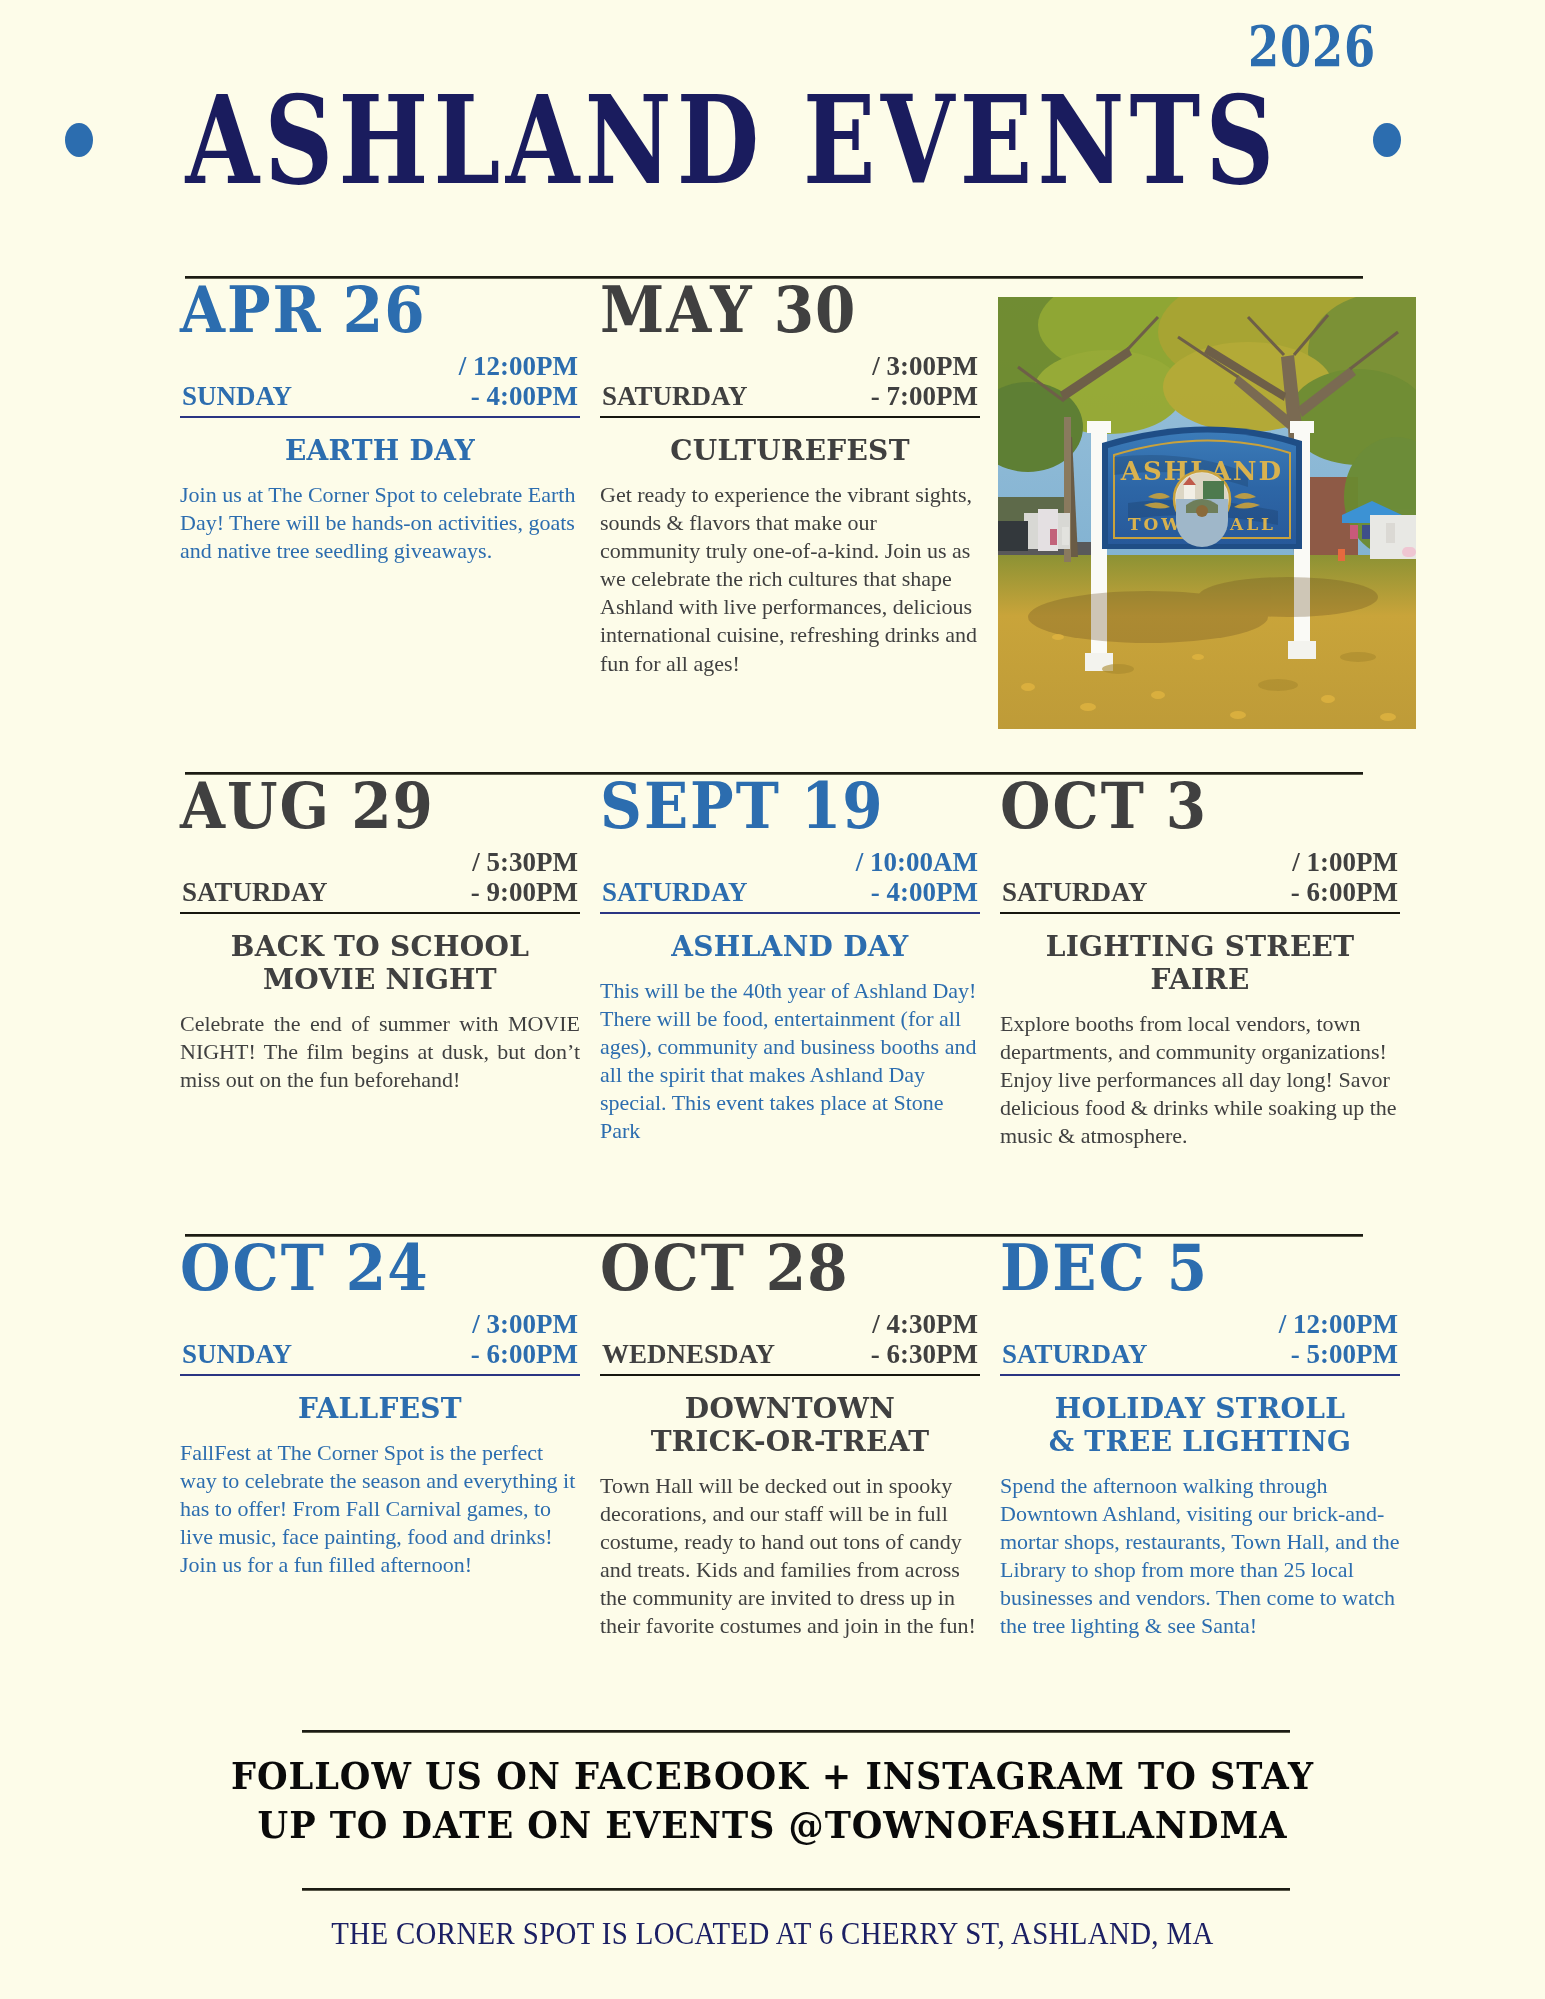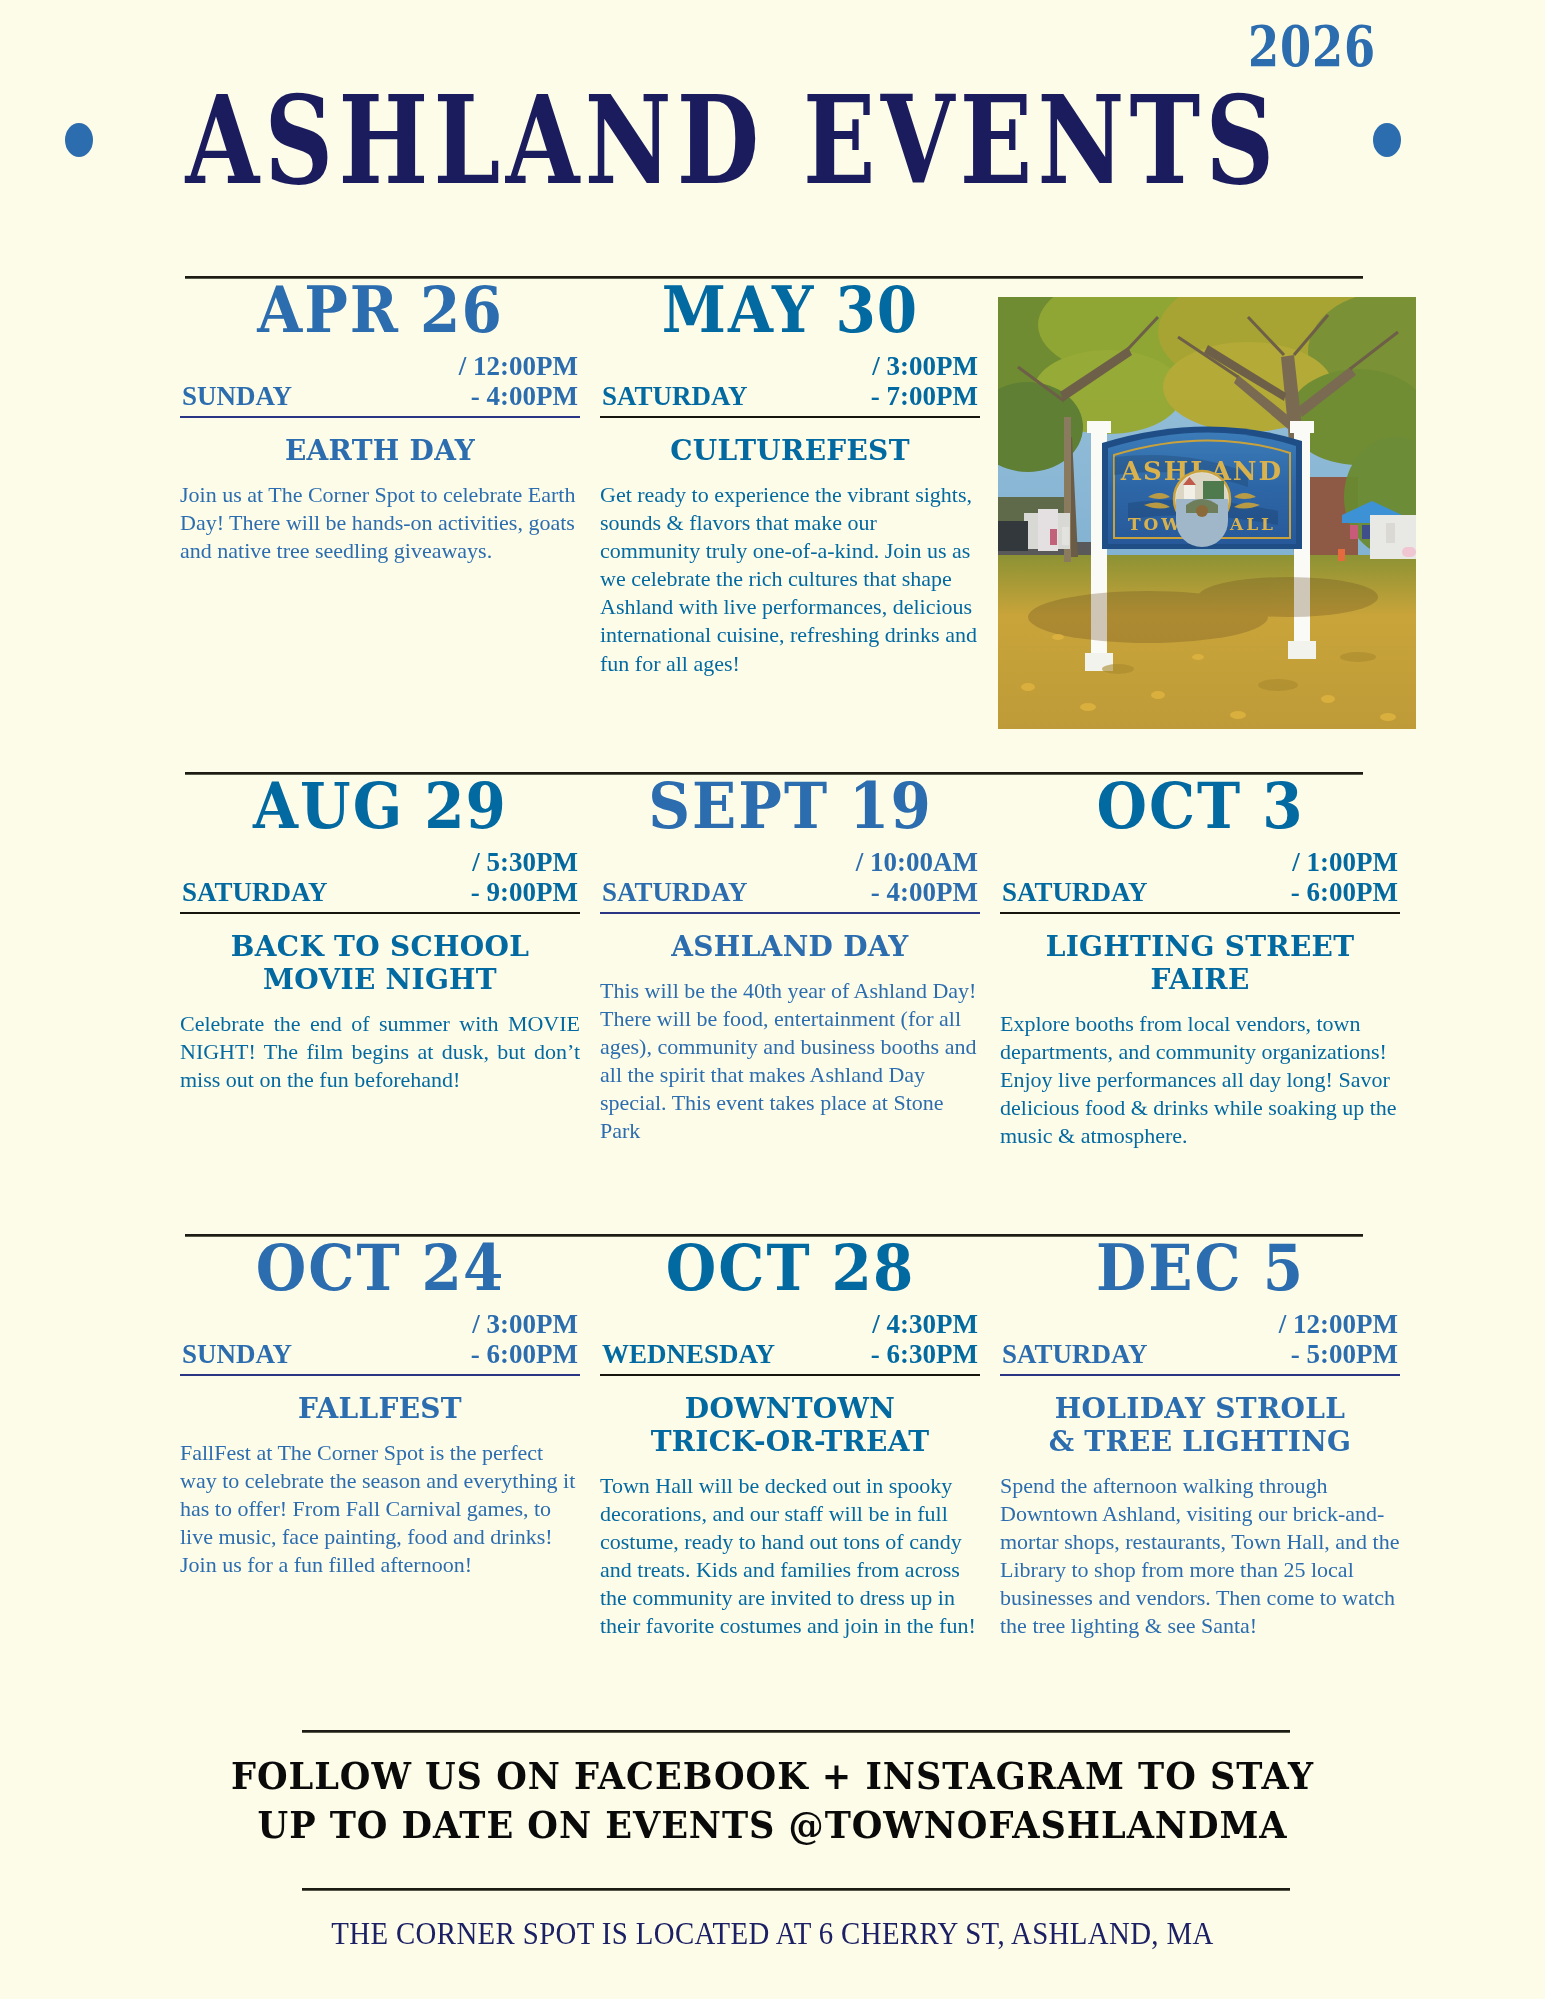--- a/index.html
+++ b/index.html
@@ -110,21 +110,20 @@
     padding: 0 10px;
   }
   .col.c1 { margin-left: 170px; }
   .col.c2 { width: 400px; }
   .col.c3 { width: 420px; }
 
   
   .date-line {
     display: flex;
     align-items: flex-end;
-    justify-content: center;
     white-space: nowrap;
   }
 
   .month {
     font-family: "DejaVu Serif", serif;
     font-weight: bold;
     font-size: 58px;
     line-height: 0.95;
     letter-spacing: 2px;
     transform: scaleY(1.08);
@@ -179,21 +178,21 @@
     font-family: "Liberation Serif", serif;
     font-size: 22px;
     line-height: 1.28;
     margin-top: 14px;
     text-align: left;
   }
   .evt-desc.justify { text-align: justify; }
 
   
   .blue  { color: #2C6DAF; }
-  .black { color: #0369a1; }
+  .black { color: #404040; }
   .blue  .thin-rule { border-color: #2A3583; }
   .black .thin-rule { border-color: #16160E; }
 
   
   .photo-wrap {
     position: absolute;
     left: 998px;
     top: 297px;
     width: 418px;
     height: 432px;

